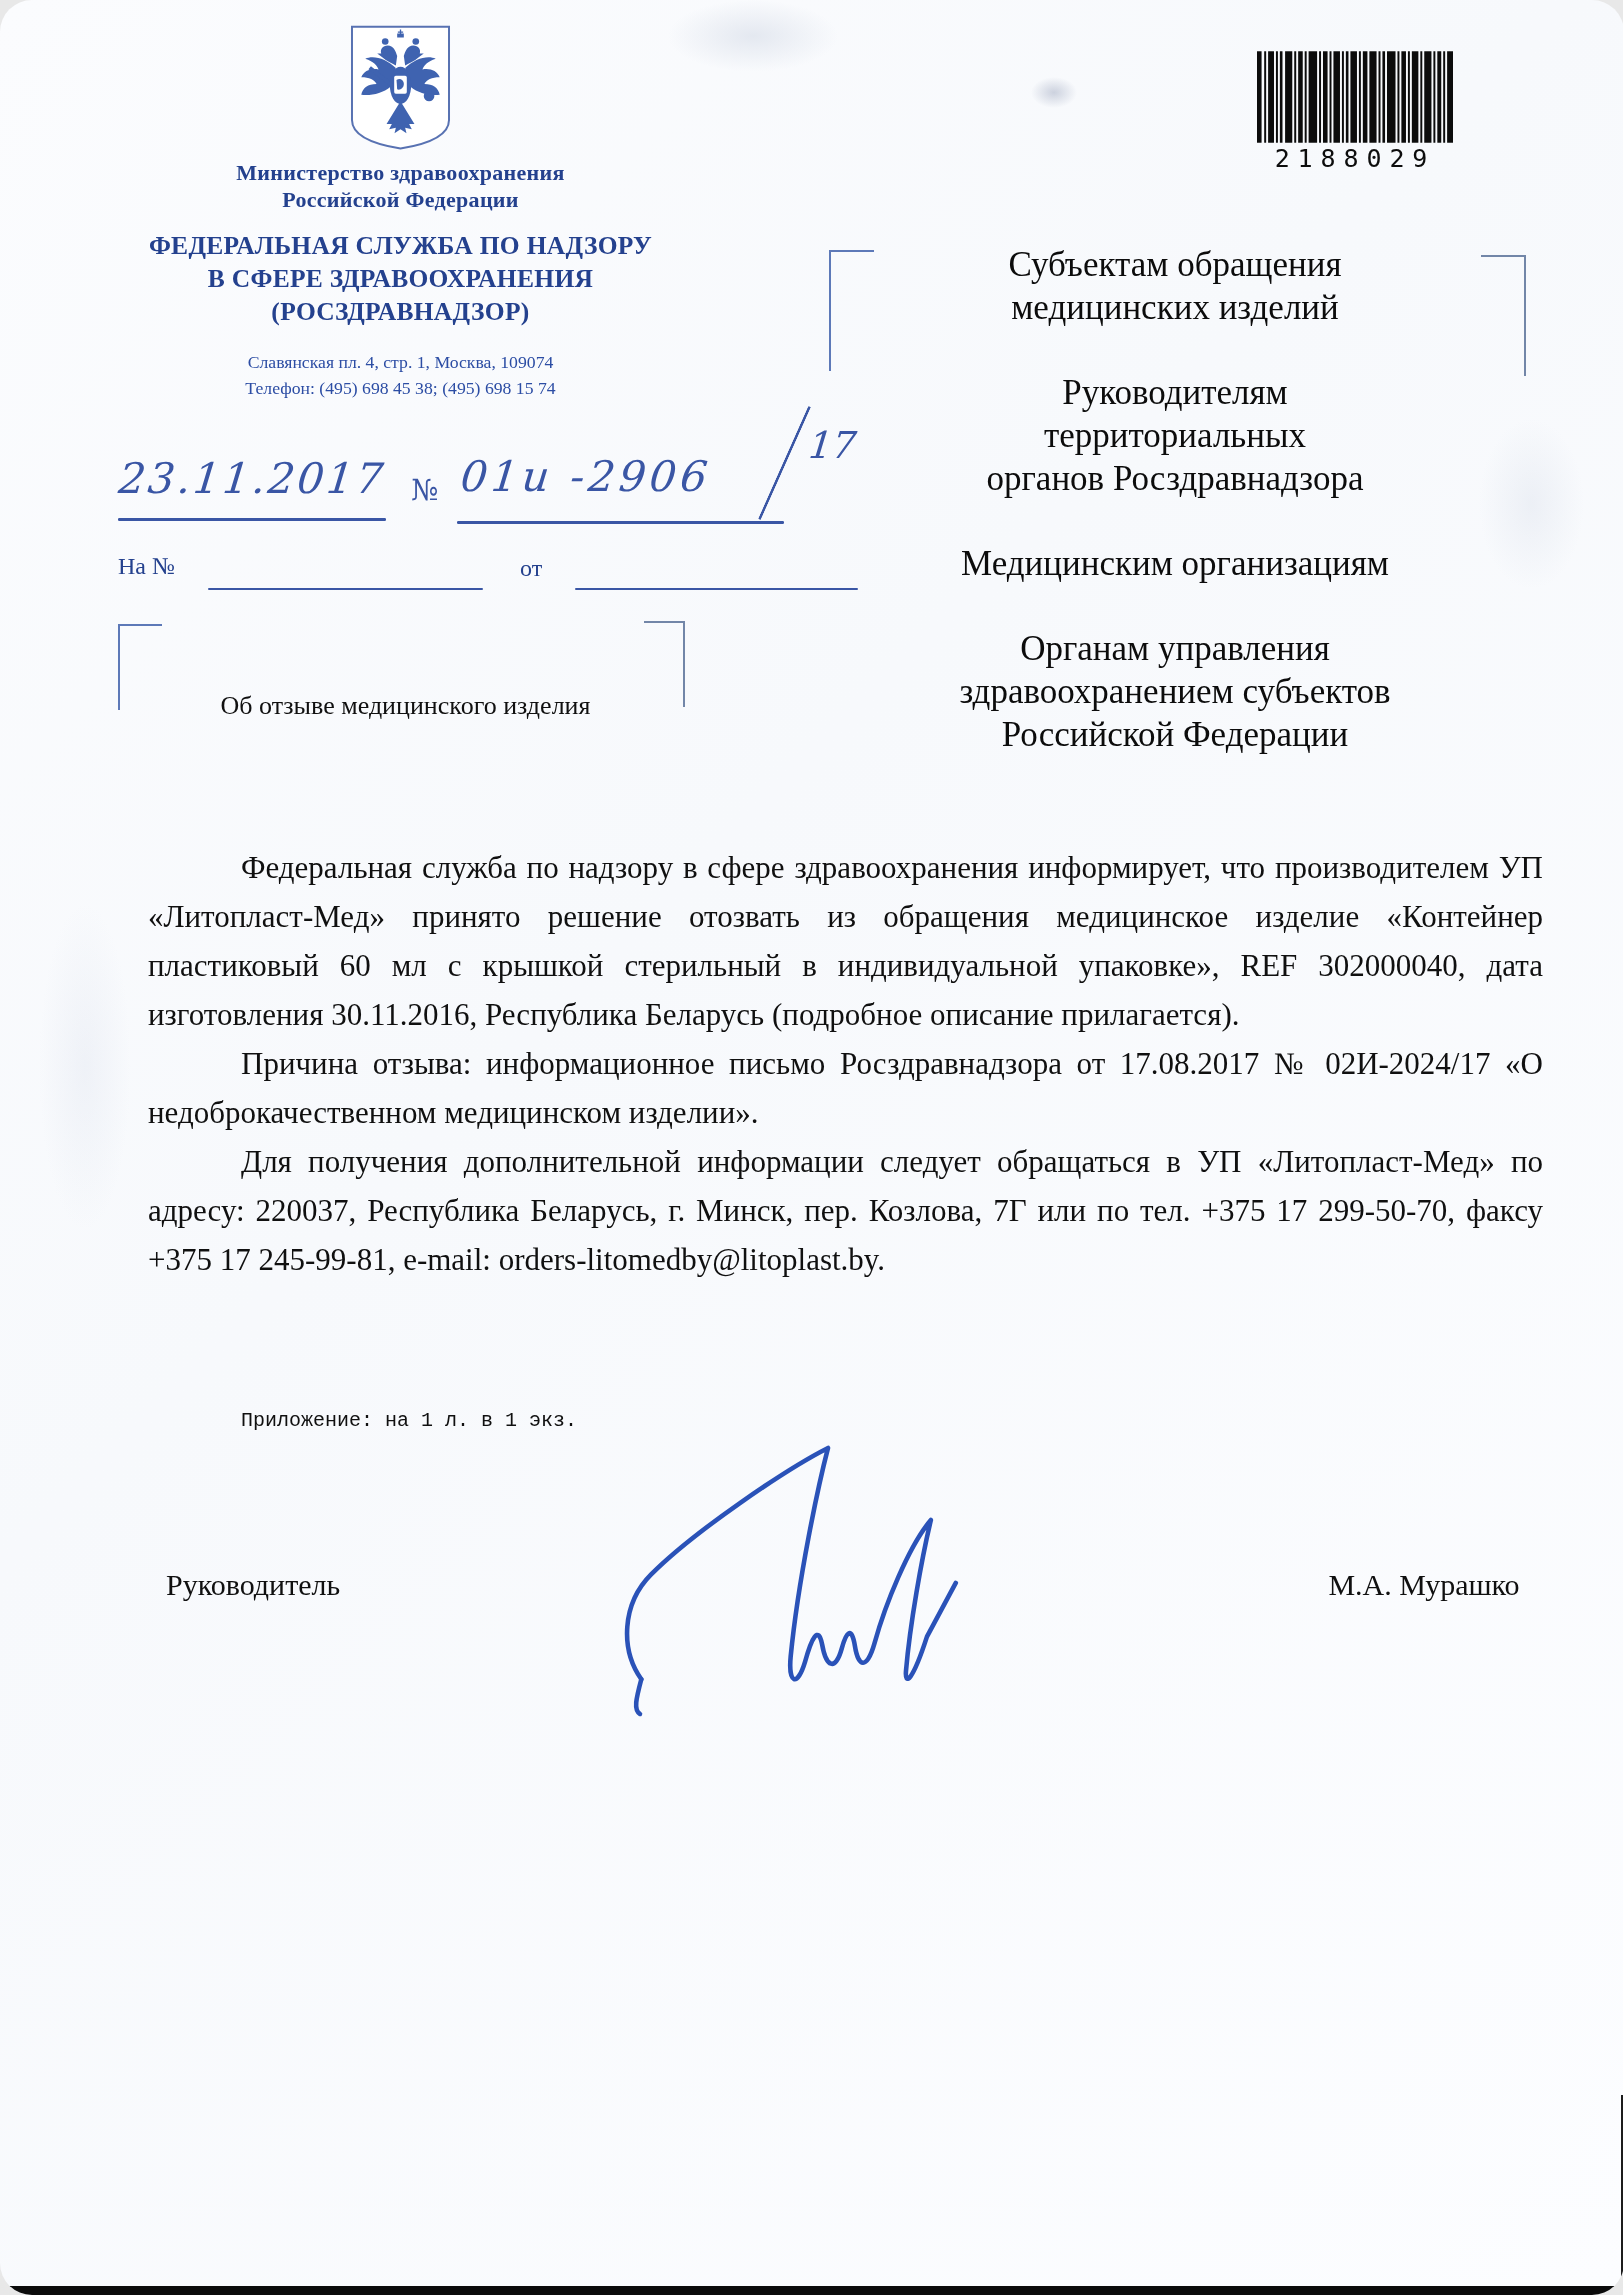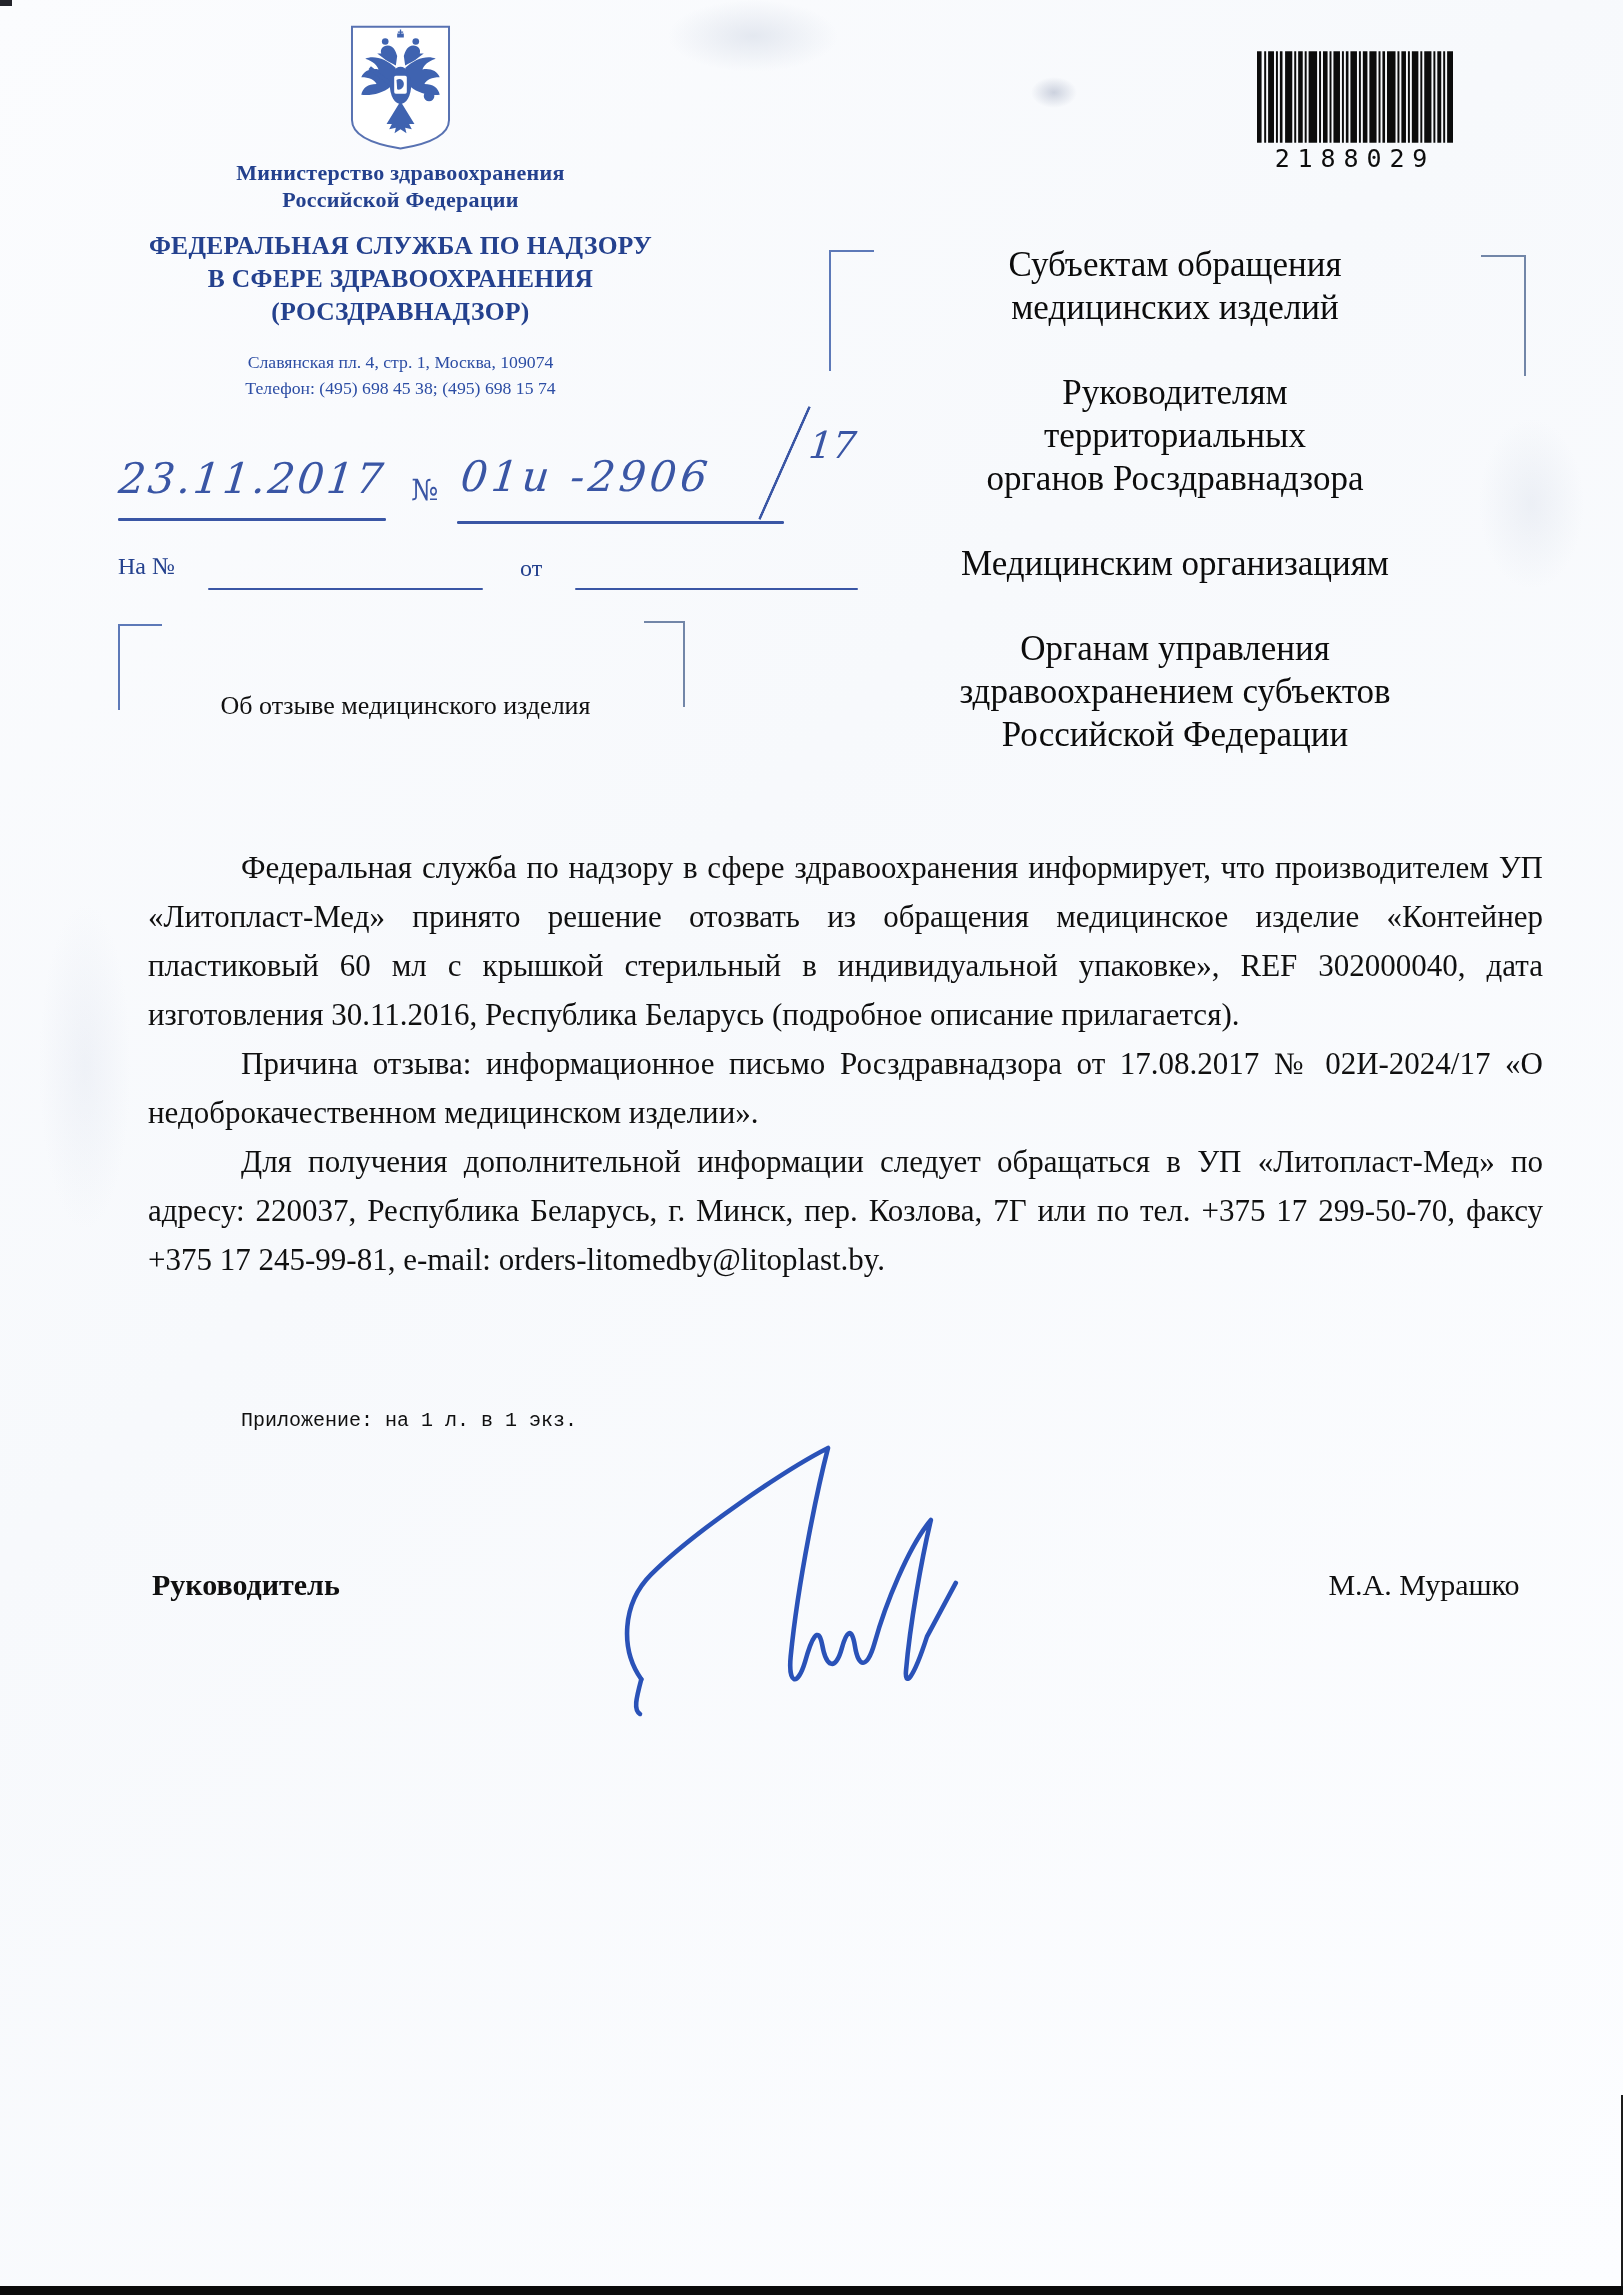--- a/index.html
+++ b/index.html
@@ -1,19 +1,19 @@
 <!DOCTYPE html>
 <html style="font-size:10.5px"><head>
 <meta charset="utf-8">
 <style>
   html,body{margin:0;padding:0;background:#e8e8e8;}
   .page{
     position:relative;width:1624px;height:2295px;margin:0 auto;
     background:linear-gradient(135deg,#fbfcfe 0%,#f7f9fc 40%,#fcfdff 100%);
-    overflow:hidden;font-family:"Liberation Serif",serif;color:#111;
+    overflow:hidden;font-family:"Liberation Serif",serif;color:#111;border-radius:32px;
   }
   
   .artifact-bottom{position:absolute;left:0;top:2286px;width:1624px;height:9.2px;background:#0b0b0b;}
   .artifact-right{position:absolute;right:0;top:2095px;width:3.3px;height:196px;background:#1c1c1c;}
   .artifact-corner{position:absolute;left:0;top:0;width:11.8px;height:5.9px;background:#23242a;}
   .smudge{position:absolute;border-radius:50%;pointer-events:none;}
   .smudge.s1{left:668px;top:0;width:170px;height:72px;background:radial-gradient(closest-side,rgba(188,198,216,.35),transparent);}
   .smudge.s2{left:1031px;top:77px;width:46px;height:31px;background:radial-gradient(closest-side,rgba(150,160,185,.45),transparent);}
   .smudge.s3{left:1479px;top:419px;width:105px;height:170px;background:radial-gradient(closest-side,rgba(200,208,224,.25),transparent);}
   .smudge.s4{left:39px;top:903px;width:92px;height:327px;background:radial-gradient(closest-side,rgba(205,212,228,.22),transparent);}
@@ -63,21 +63,21 @@
   .recipients{position:absolute;left:851px;top:243px;width:648px;text-align:center;font-size:35px;line-height:43px;color:#0c0c0c;}
   .recipient{white-space:pre-line;margin:0 0 42px 0;}
   .recipient:last-child{margin-bottom:0;}
 
   
   .body-text{position:absolute;left:148px;top:843px;width:1395px;font-size:31px;line-height:49px;text-align:justify;color:#101010;}
   .body-text p{margin:0;text-indent:93px;}
   .attachment{position:absolute;left:241px;top:1409px;font-size:20px;color:#101010;font-family:Liberation Mono, monospace;}
 
   
-  .sig-title{position:absolute;left:152px;top:1568px;font-size:30px;color:#101010;font-weight:bold;}
+  .sig-title{position:absolute;left:166px;top:1568px;font-size:30px;color:#101010;}
   .sig-name{position:absolute;left:1303px;top:1568px;width:242px;text-align:center;font-size:30px;color:#101010;}
   .sig-svg{position:absolute;left:602px;top:1440px;width:380px;height:295px;}
 </style>
 </head>
 <body>
 
 <div class="page">
 
   <div class="letterhead">
     <svg class="emblem" viewBox="0 0 158 192">

